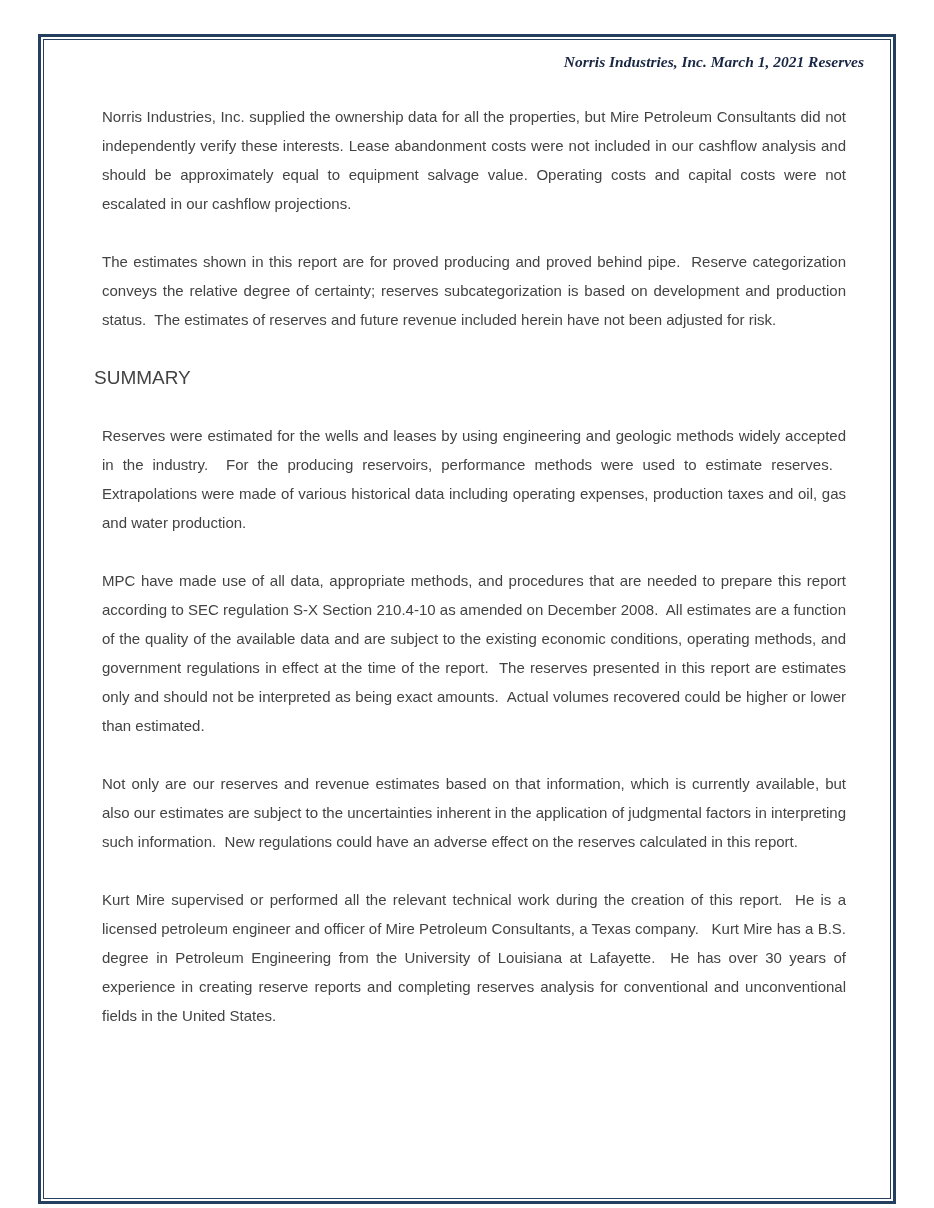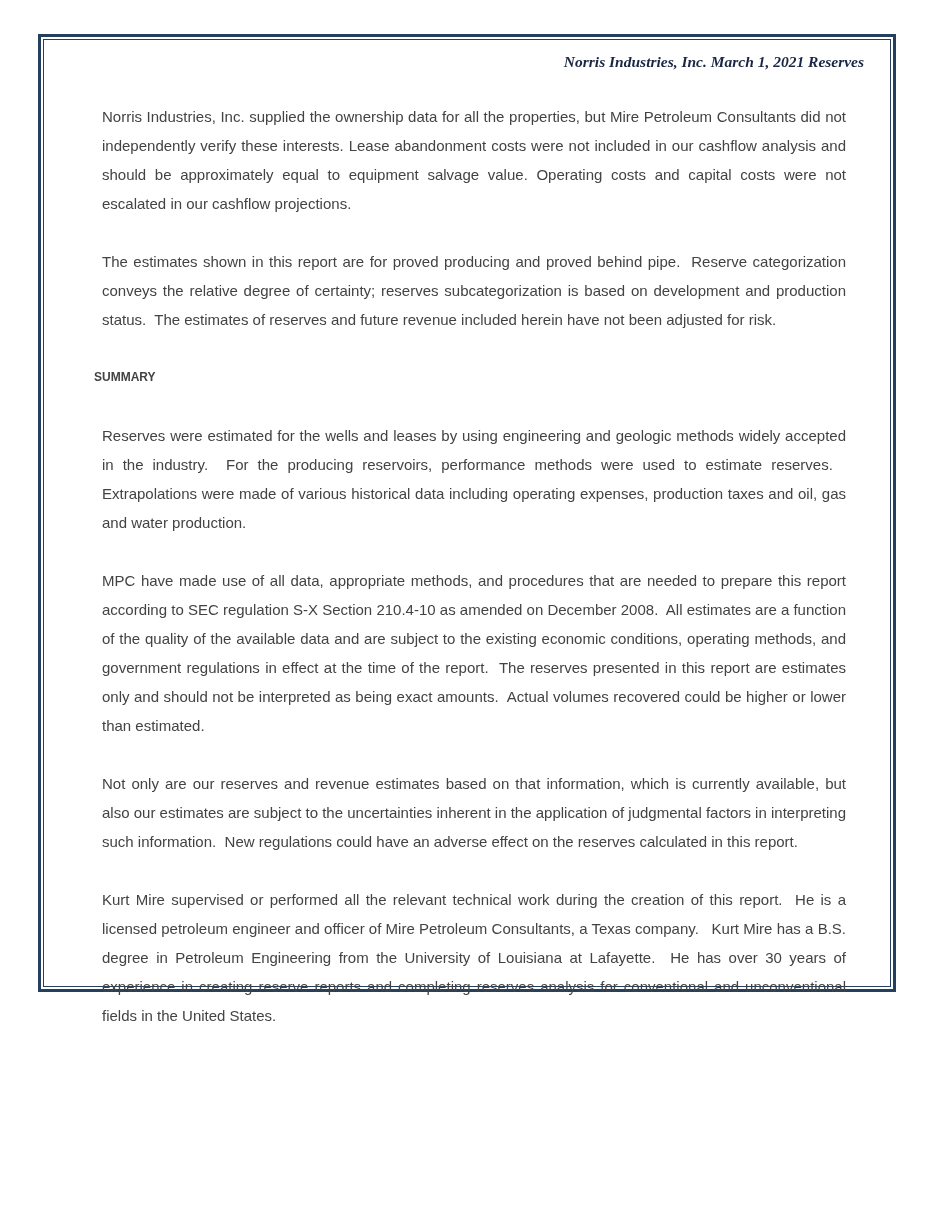--- a/index.html
+++ b/index.html
@@ -14,21 +14,21 @@
     height: 1208px;
     background: #ffffff;
     overflow: hidden;
   }
   
   .frame-outer {
     position: absolute;
     left: 38px;
     top: 34px;
     width: 858px;
-    height: 958px;
+    height: 1170px;
     box-sizing: border-box;
     border: 3px solid var(--border, #24405e);
   }
   .frame-inner {
     position: absolute;
     inset: 2px;
     border: 1px solid var(--border, #24405e);
   }
   .content {
     padding: 10px 44px 0 50px;
@@ -44,26 +44,25 @@
     margin: 2px -18px 30px 0;
   }
   .para {
     font-size: 15px;
     line-height: 29px;
     text-align: justify;
     color: var(--text, #434343);
     margin: 0 0 29px 8px;
   }
   .heading {
-    font-size: 12px;
+    font-size: 19px;
     line-height: 29px;
     text-align: left;
     color: var(--text, #434343);
     margin: 0 0 29px 0;
-    font-weight: bold;
   }
 </style>
 </head>
 <body>
 
 <div class="page">
   <div class="frame-outer">
     <div class="frame-inner">
       <div class="content">
         <div class="header">Norris Industries, Inc. March 1, 2021 Reserves</div>

